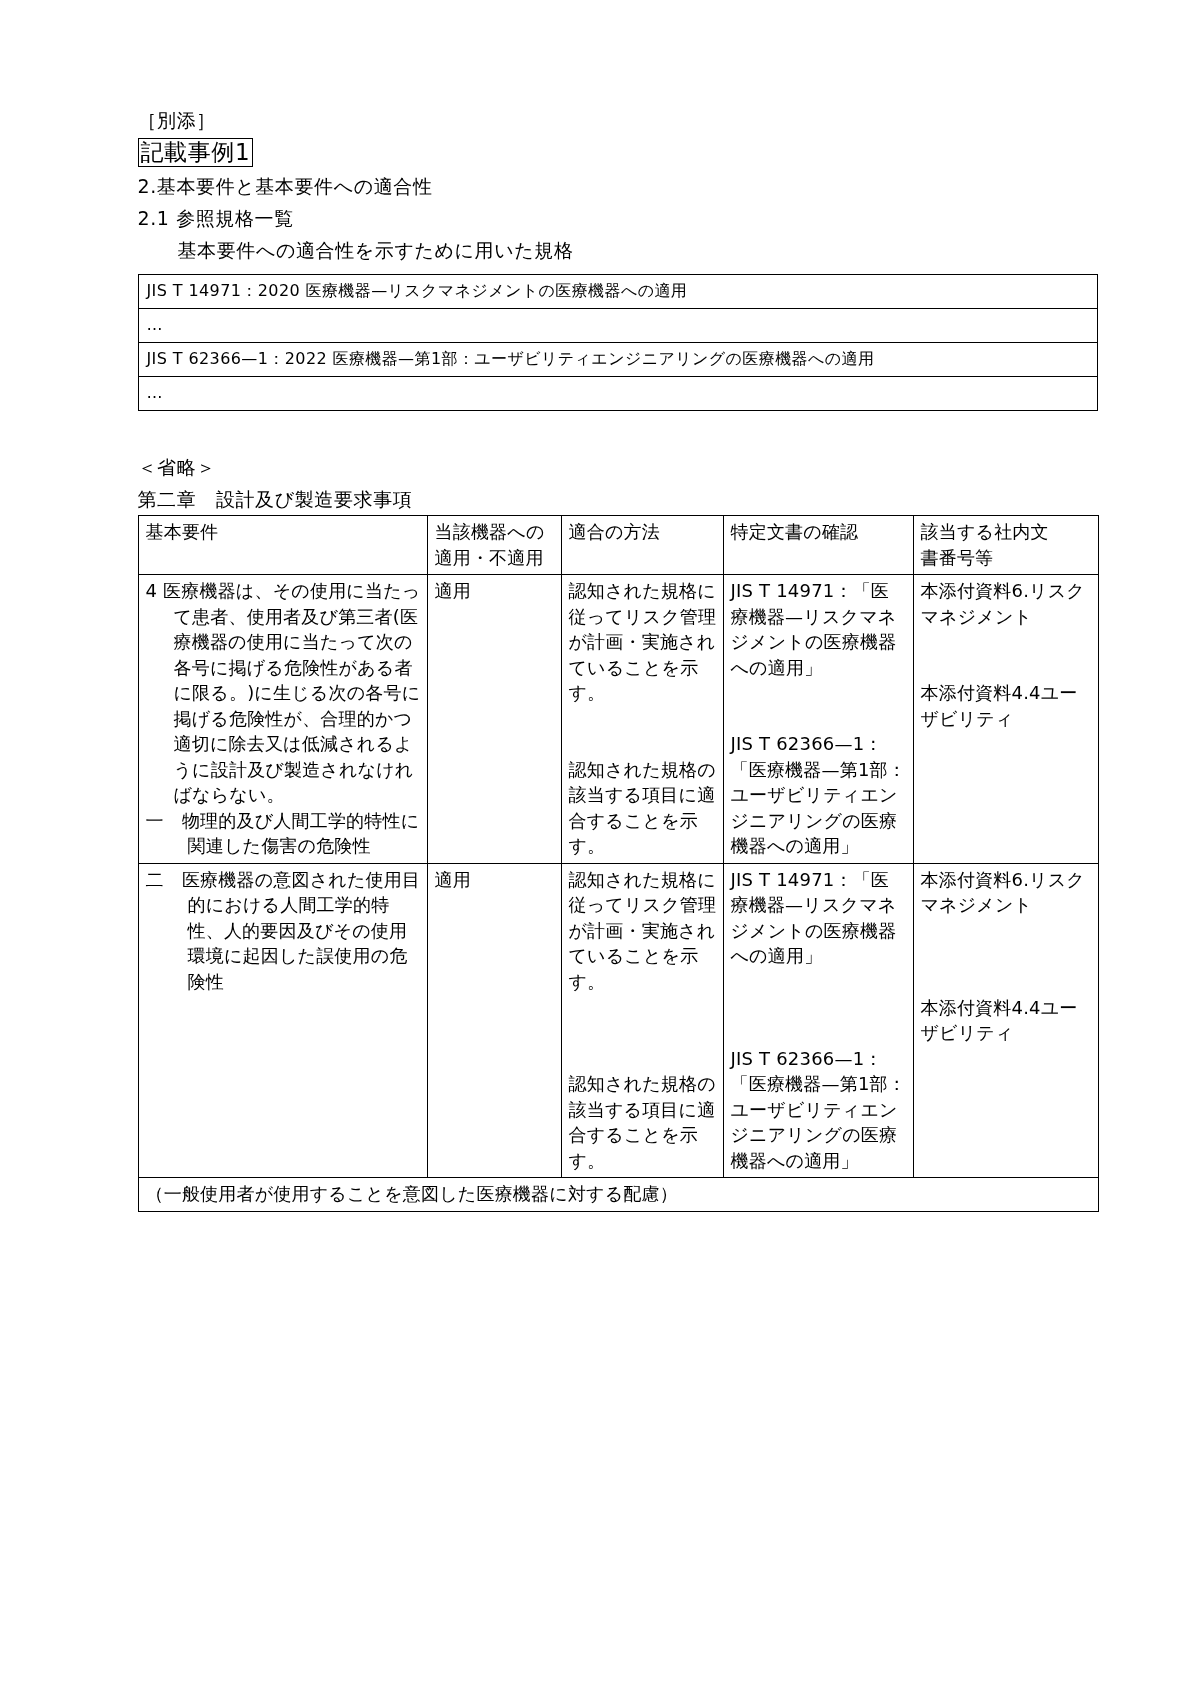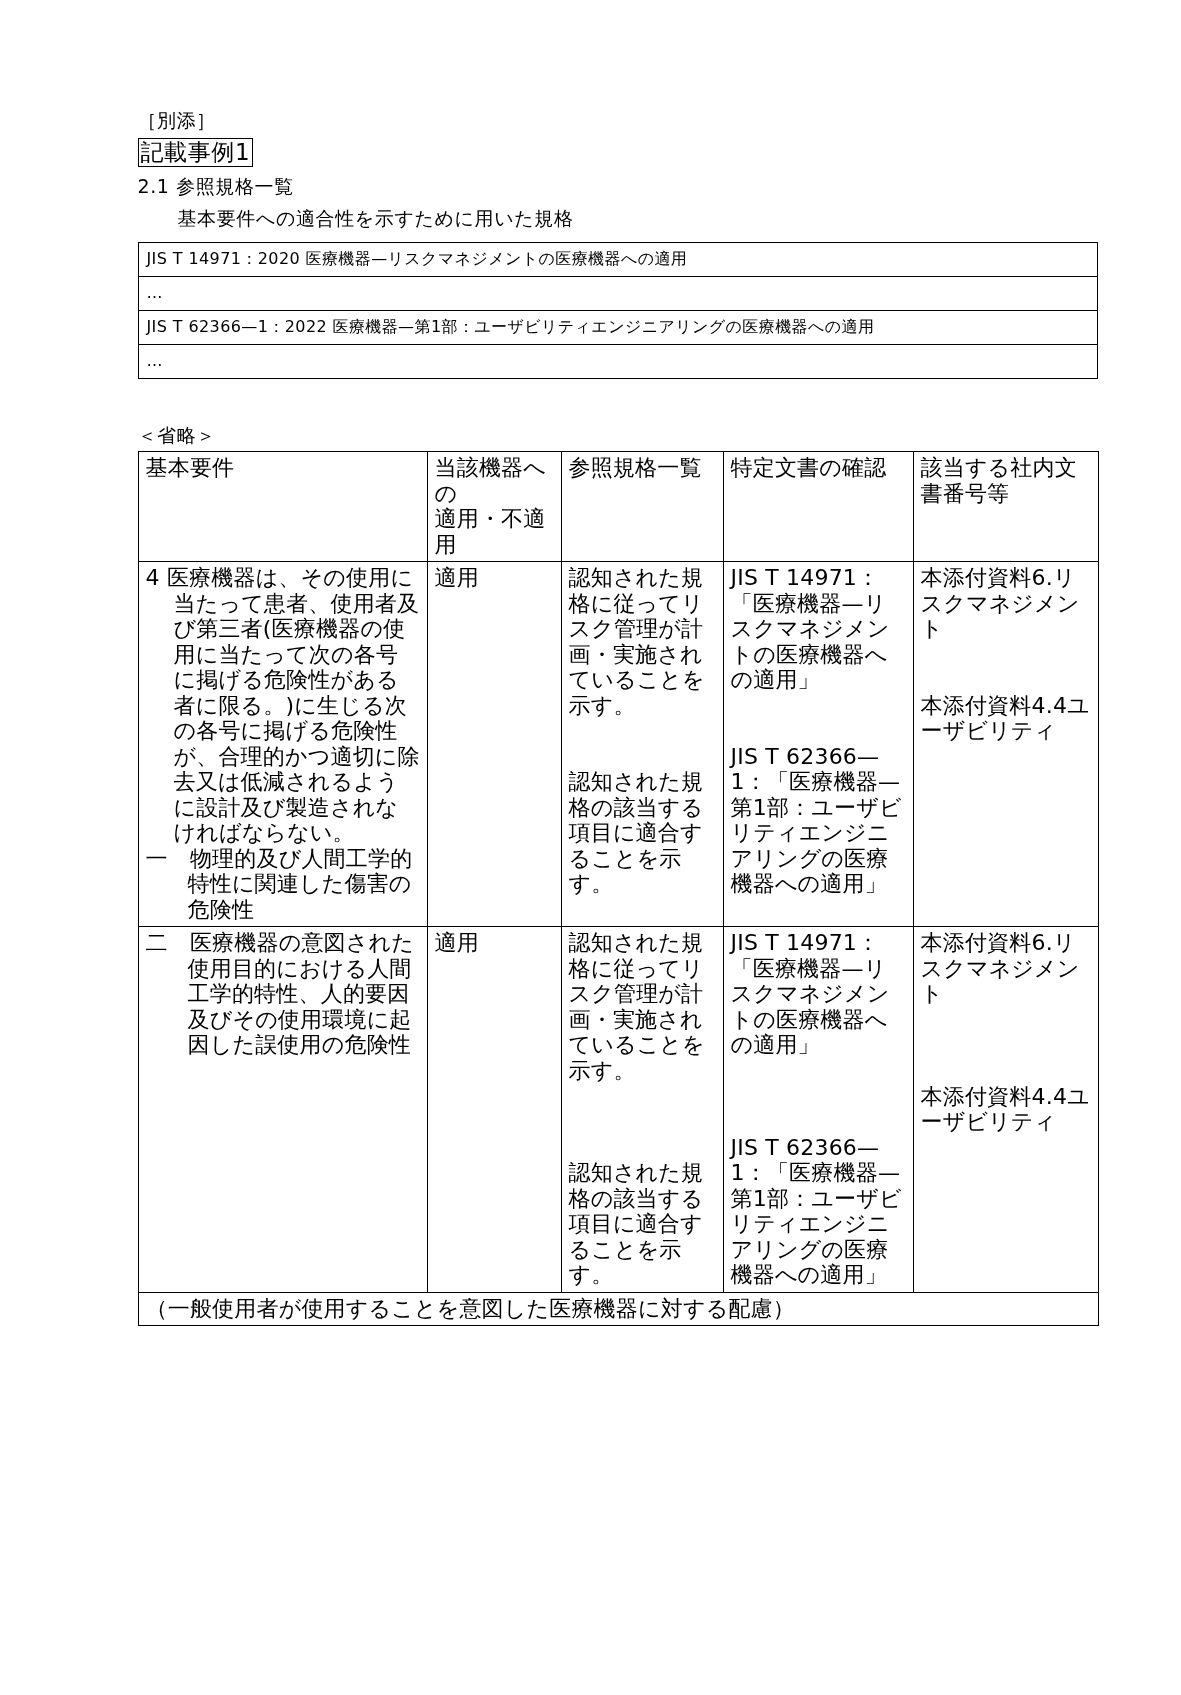--- a/index.html
+++ b/index.html
@@ -71,21 +71,21 @@
   }
 
   
   table.reqs {
     border-collapse: collapse;
     width: 960px;
     table-layout: fixed;
   }
   table.reqs td {
     border: 1.2px solid #000;
-    font-size: 22px;
+    font-size: 18px;
     line-height: 25.5px;
     letter-spacing: 0.2px;
     padding: 3px 6px 4px 7px;
     vertical-align: top;
     word-break: break-all;
   }
   .col-a { width: 289px; }
   .col-b { width: 134px; }
   .col-c { width: 162px; }
   .col-d { width: 190px; }
@@ -119,20 +119,21 @@
 
 <div class="page">
   <div class="inner">
 
     <div class="lead-line indent-1">［別添］</div>
 
     <div>
       <span class="boxed-label">記載事例1</span>
     </div>
 
+    <div class="lead-line indent-1">2.基本要件と基本要件への適合性</div>
 
     <div class="lead-line indent-1">2.1 参照規格一覧</div>
 
     <div class="lead-line indent-3">基本要件への適合性を示すために用いた規格</div>
 
     <div class="gap-sm"></div>
 
     <table class="std">
       <tbody>
         <tr>
@@ -147,38 +148,39 @@
         <tr>
           <td class="ellipsis">…</td>
         </tr>
       </tbody>
     </table>
 
     <div class="gap-lg"></div>
 
     <div class="lead-line indent-1">＜省略＞</div>
 
+    <div class="lead-line indent-1">第二章　設計及び製造要求事項</div>
 
     <table class="reqs">
       <colgroup>
         <col class="col-a">
           <col class="col-b">
           <col class="col-c">
           <col class="col-d">
           <col class="col-e">
       </colgroup>
       <tbody>
 
         <tr>
           <td class="hdr">基本要件</td>
           <td class="hdr">
             <span class="cell-block">当該機器への</span>
             <span class="cell-block">適用・不適用</span>
           </td>
-          <td class="hdr">参照規格一覧</td>
+          <td class="hdr">適合の方法</td>
           <td class="hdr">特定文書の確認</td>
           <td class="hdr">
             <span class="cell-block">該当する社内文</span>
             <span class="cell-block">書番号等</span>
           </td>
         </tr>
 
 
 
         <tr>

